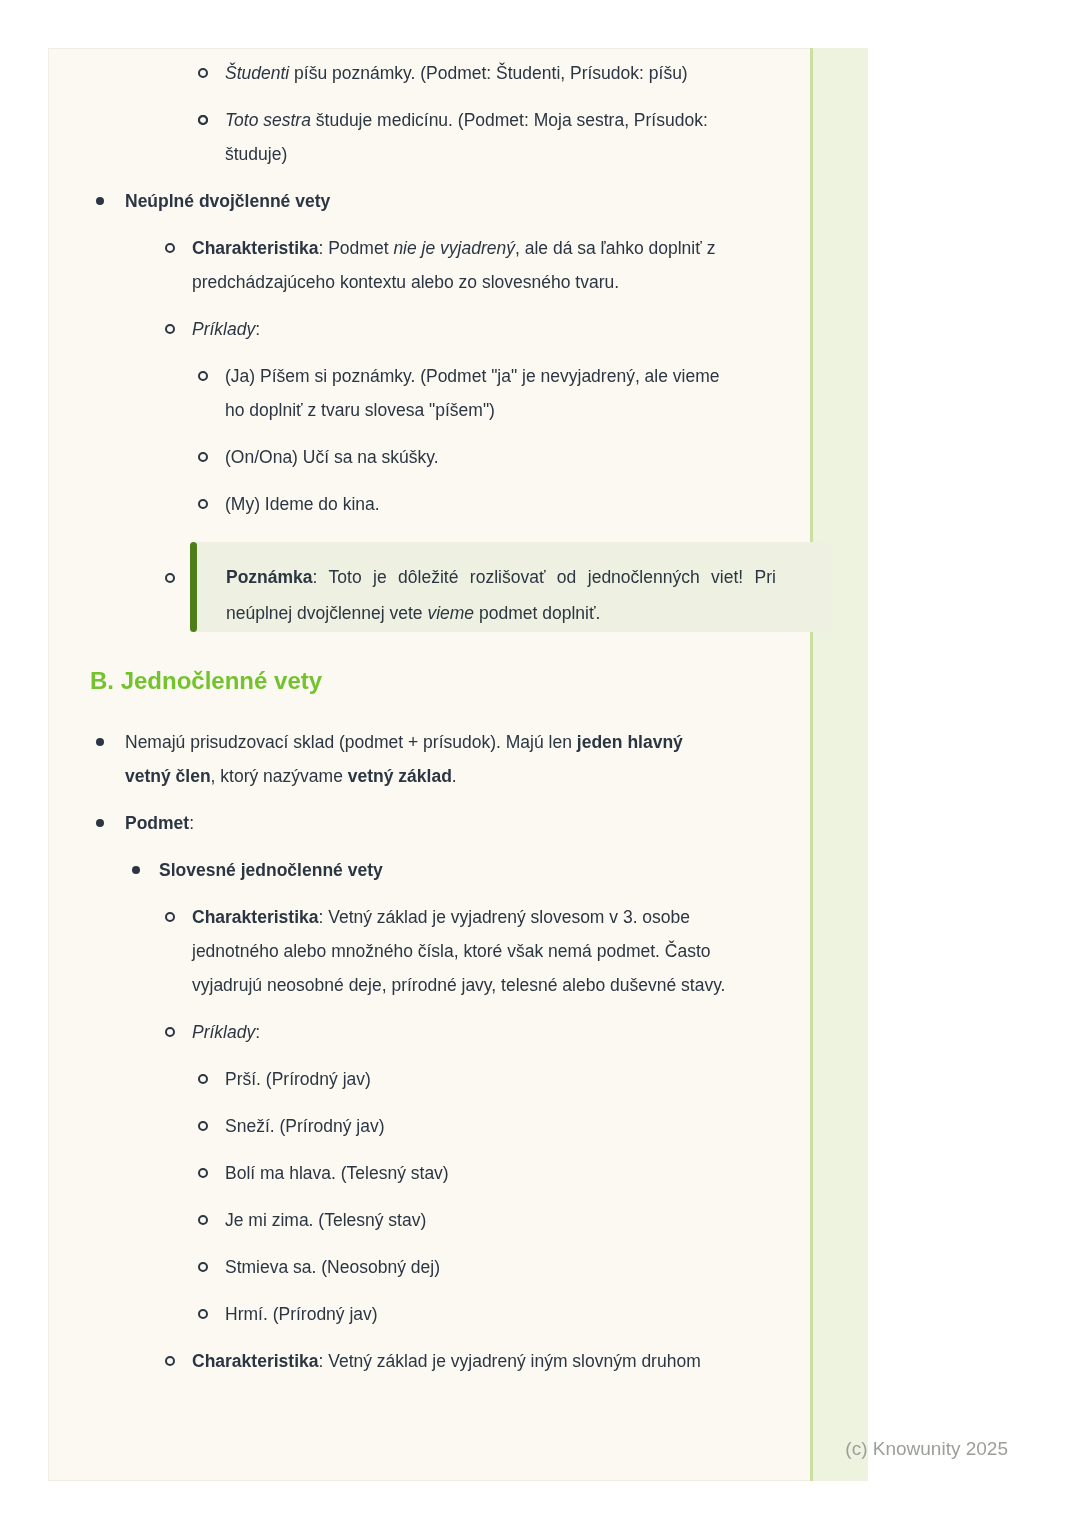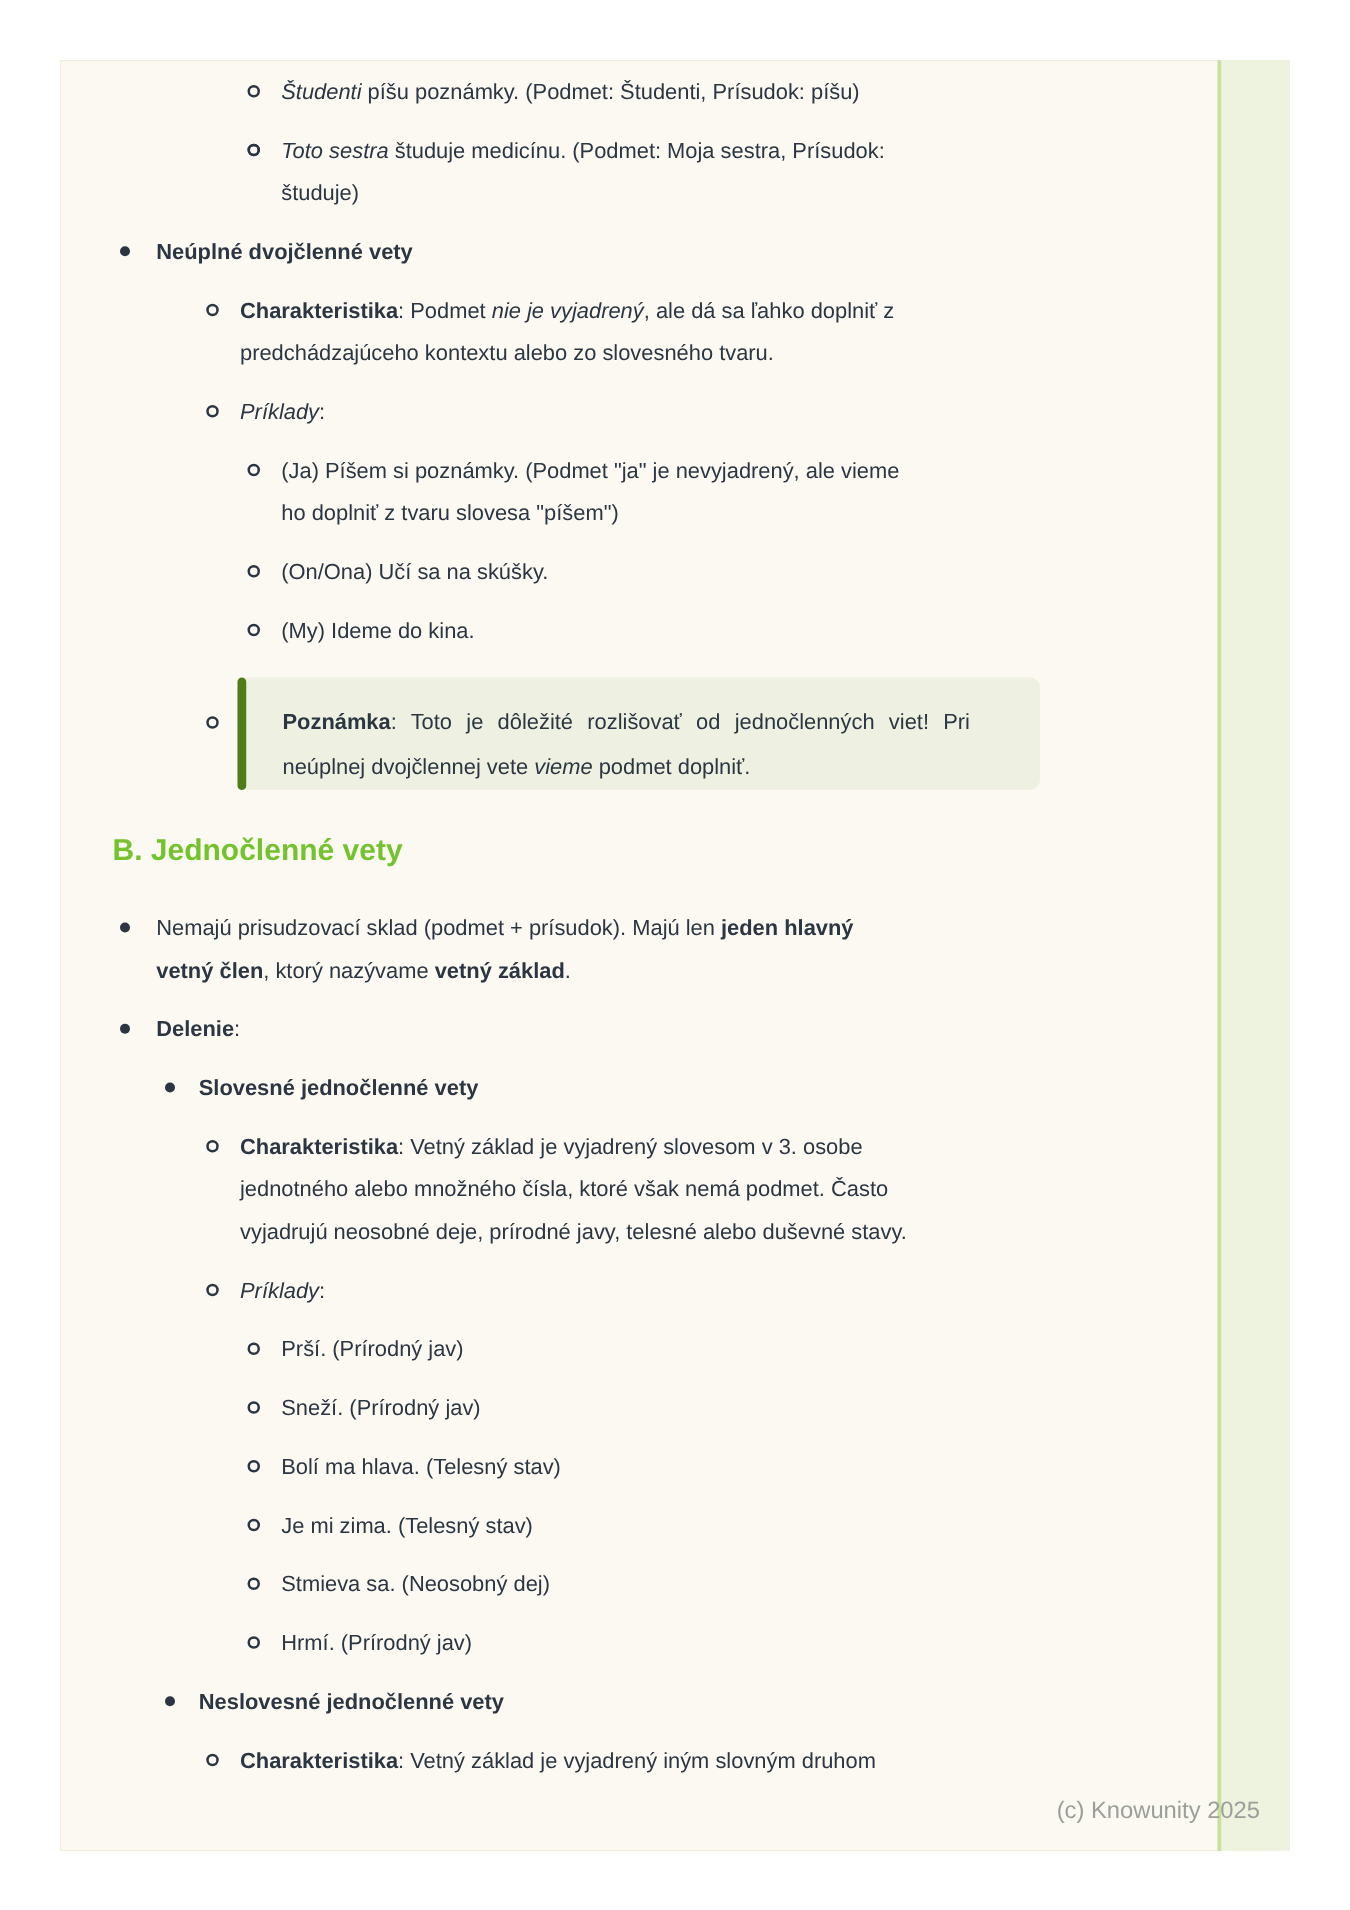--- a/index.html
+++ b/index.html
@@ -14,21 +14,21 @@
     --watermark-color:#9b9f99;
   }
   html,body{margin:0;padding:0;}
   body{
     width:1080px;height:1528px;position:relative;overflow:hidden;
     background:var(--page-bg);
     font-family:"Liberation Sans",sans-serif;
     color:var(--text-color);
   }
   .card{
-    position:absolute;left:48px;top:48px;width:984px;height:1433px;
+    position:absolute;left:48px;top:48px;width:820px;height:1433px;
     background:var(--card-bg);
     box-shadow:inset 0 0 0 1px rgba(150,145,110,0.10);
     overflow:hidden;
   }
   .stripe{
     position:absolute;right:0;top:0;bottom:0;width:55px;
     background:var(--stripe-bg);
     border-left:3px solid var(--stripe-edge);
   }
   .content{
@@ -88,28 +88,27 @@
       <div class="li l4"><span class="marker circle"></span><span class="txt"><span>(My) Ideme do kina.</span></span></div>
       <div class="li l3 note-row">
         <span class="marker circle"></span>
         <div class="note-box">
           <span class="note-bar"></span>
           <p class="note-text"><span class="b">Poznámka</span><span>: Toto je dôležité rozlišovať od jednočlenných viet! Pri neúplnej dvojčlennej vete </span><span class="i">vieme</span><span> podmet doplniť.</span></p>
         </div>
       </div>
       <h2><span>B. Jednočlenné vety</span></h2>
       <div class="li l1"><span class="marker disc"></span><span class="txt"><span>Nemajú prisudzovací sklad (podmet + prísudok). Majú len </span><span class="b">jeden hlavný</span><br><span class="b">vetný člen</span><span>, ktorý nazývame </span><span class="b">vetný základ</span><span>.</span></span></div>
-      <div class="li l1"><span class="marker disc"></span><span class="txt"><span class="b">Delenie</span><span>:</span></span></div>
+      <div class="li l1"><span class="marker disc"></span><span class="txt"><span class="b">Podmet</span><span>:</span></span></div>
       <div class="li l2"><span class="marker disc"></span><span class="txt"><span class="b">Slovesné jednočlenné vety</span></span></div>
       <div class="li l3"><span class="marker circle"></span><span class="txt"><span class="b">Charakteristika</span><span>: Vetný základ je vyjadrený slovesom v 3. osobe</span><br><span>jednotného alebo množného čísla, ktoré však nemá podmet. Často</span><br><span>vyjadrujú neosobné deje, prírodné javy, telesné alebo duševné stavy.</span></span></div>
       <div class="li l3"><span class="marker circle"></span><span class="txt"><span class="i">Príklady</span><span>:</span></span></div>
       <div class="li l4"><span class="marker circle"></span><span class="txt"><span>Prší. (Prírodný jav)</span></span></div>
       <div class="li l4"><span class="marker circle"></span><span class="txt"><span>Sneží. (Prírodný jav)</span></span></div>
       <div class="li l4"><span class="marker circle"></span><span class="txt"><span>Bolí ma hlava. (Telesný stav)</span></span></div>
       <div class="li l4"><span class="marker circle"></span><span class="txt"><span>Je mi zima. (Telesný stav)</span></span></div>
       <div class="li l4"><span class="marker circle"></span><span class="txt"><span>Stmieva sa. (Neosobný dej)</span></span></div>
       <div class="li l4"><span class="marker circle"></span><span class="txt"><span>Hrmí. (Prírodný jav)</span></span></div>
-      <div class="li l2 mt"><span class="marker disc"></span><span class="txt"><span class="b">Neslovesné jednočlenné vety</span></span></div>
       <div class="li l3"><span class="marker circle"></span><span class="txt"><span class="b">Charakteristika</span><span>: Vetný základ je vyjadrený iným slovným druhom</span><br><br></span></div>
     </div>
 </div>
 
 <div class="watermark">(c) Knowunity 2025</div>
 
 </body></html>

